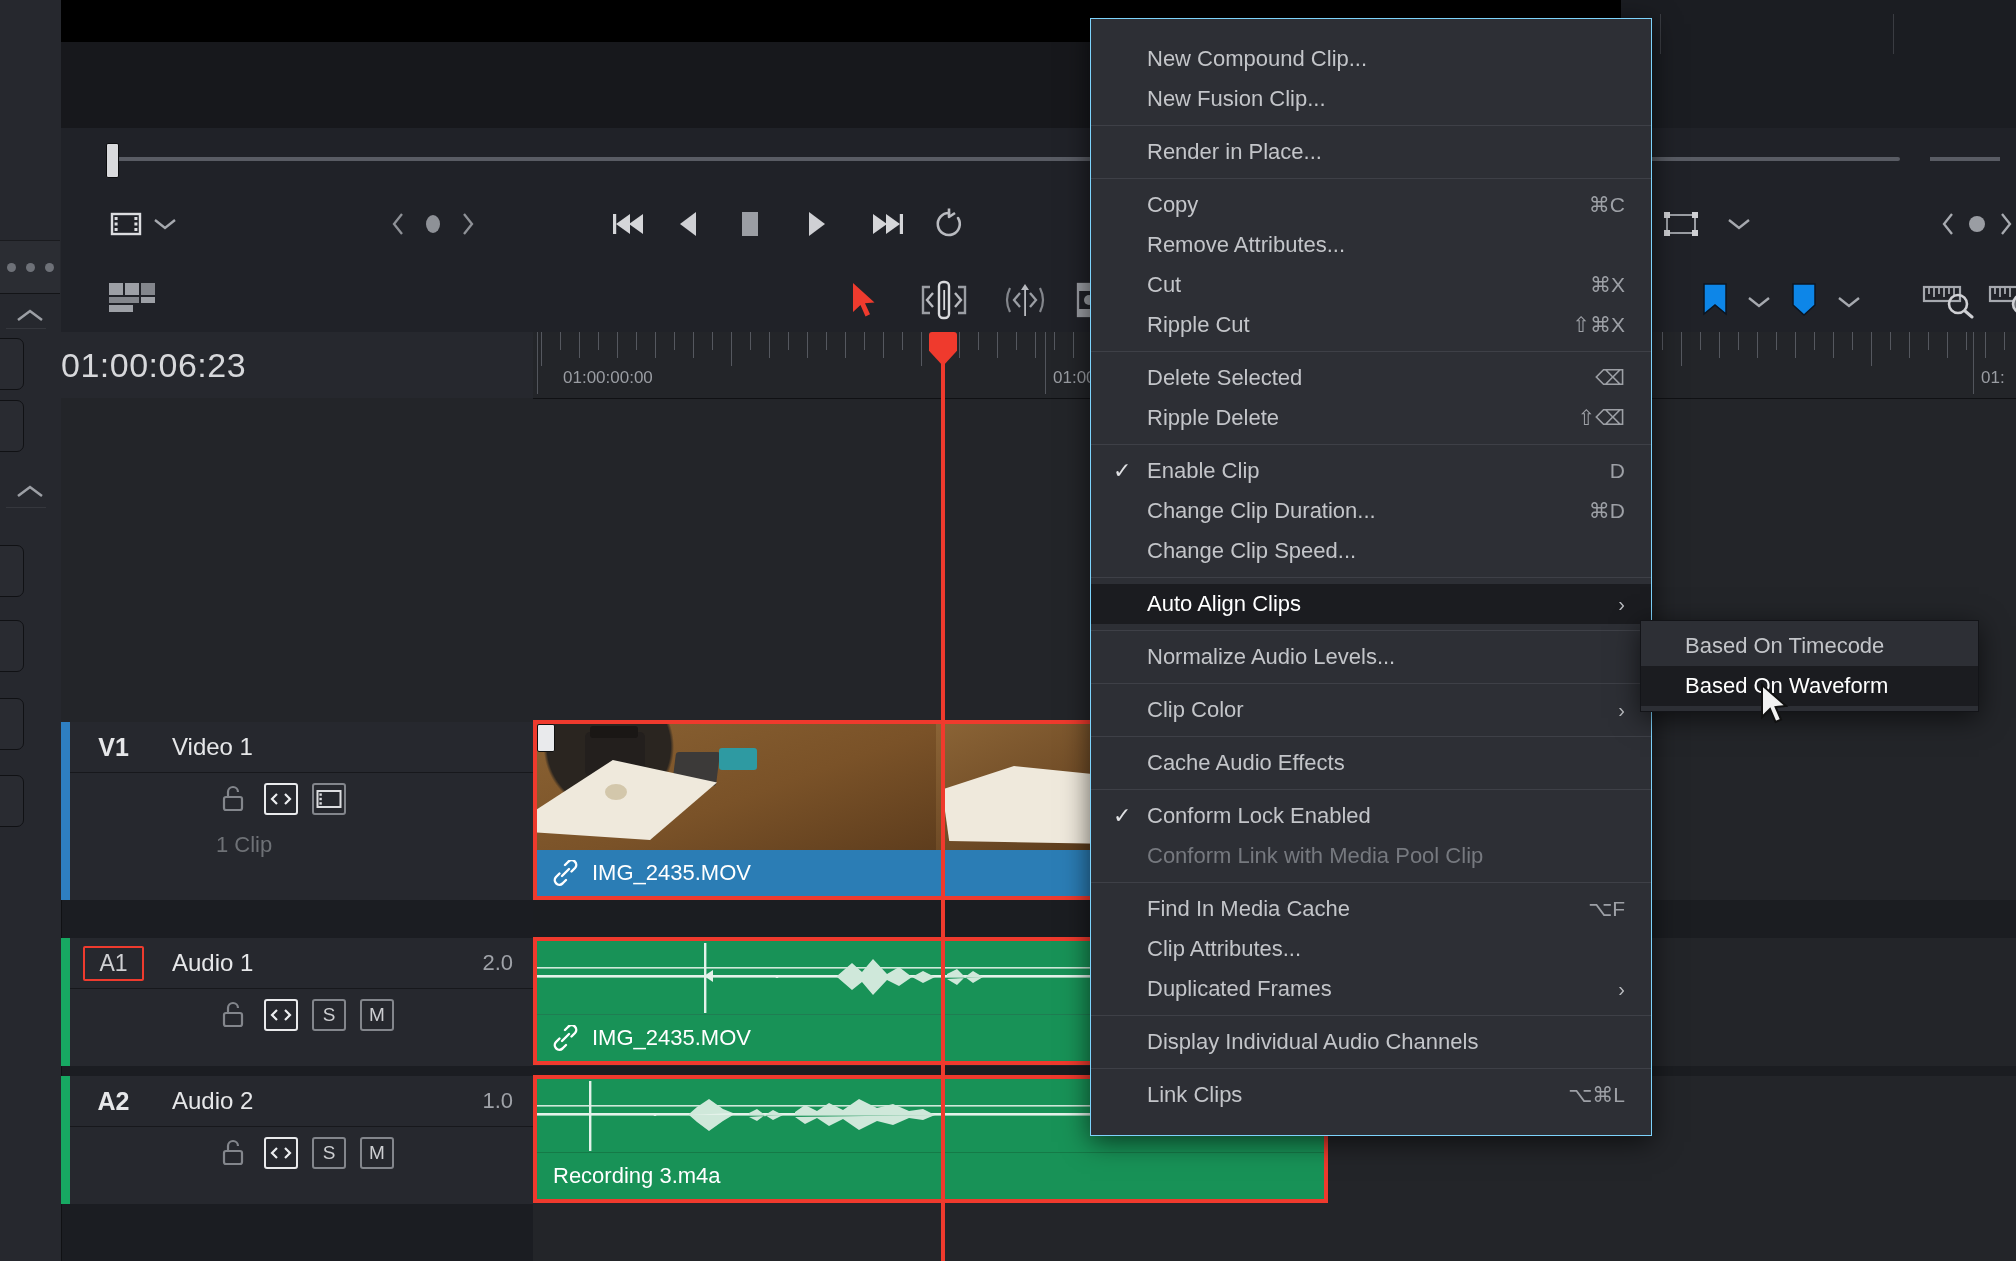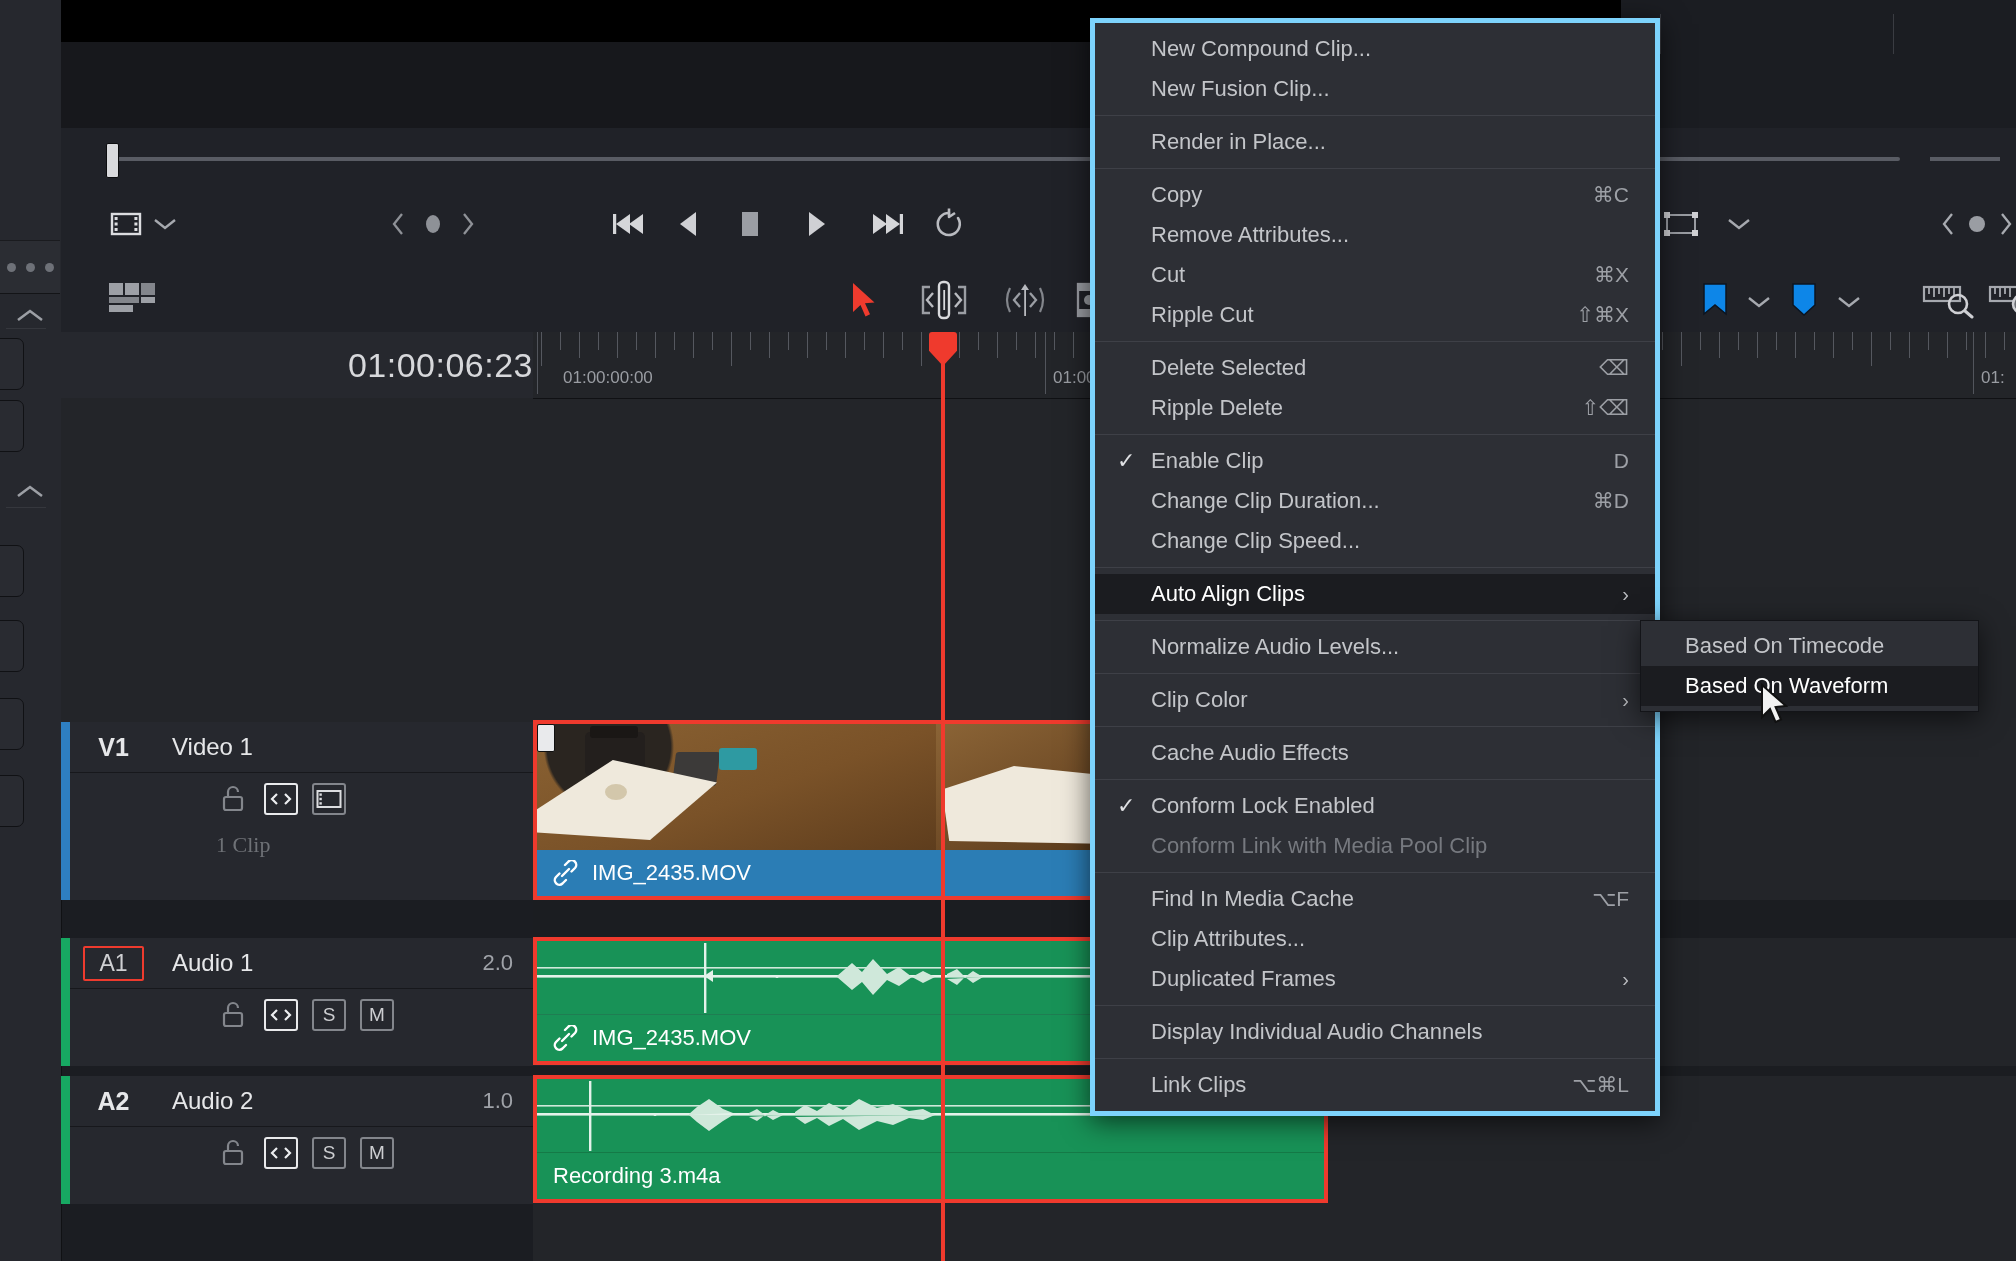--- a/index.html
+++ b/index.html
@@ -33,21 +33,21 @@
   #transport-right{left:1621px;top:184px;width:395px;height:80px;background:#202228;border-bottom:1px solid #0e0f12;border-left:1px solid #101114;}
   .tp{position:absolute;top:50%;transform:translateY(-50%);display:flex;align-items:center;justify-content:center;}
 
   
   #tl-toolbar{left:61px;top:264px;width:1560px;height:68px;background:#202228;border-bottom:1px solid #0d0e10;}
   #tl-toolbar-right{left:1621px;top:264px;width:395px;height:68px;background:#202228;border-bottom:1px solid #0d0e10;border-left:1px solid #101114;}
   .vdiv{position:absolute;top:14px;width:1px;height:40px;background:#3a3c42;}
 
   
   #tc-box{left:61px;top:332px;width:472px;height:66px;background:#26282e;border-bottom:1px solid #101114;
-          display:flex;align-items:center;justify-content:flex-end;}
+          display:flex;align-items:center;justify-content:flex-start;}
   #tc-box span{font-size:34px;color:#d7d8db;letter-spacing:.5px;}
   #ruler{left:533px;top:332px;width:1483px;height:66px;background:#232529;border-bottom:1px solid #101114;overflow:hidden;}
   .rtick{position:absolute;top:0;width:1px;background:#55585f;}
   .rlabel{position:absolute;top:36px;font-size:17px;color:#9a9da3;}
   #tc-under{left:61px;top:398px;width:472px;height:324px;background:#232529;border-right:1px solid #0f1013;}
   #grid-under{left:533px;top:398px;width:1483px;height:324px;background:#232529;}
 
   
   #playhead{left:941px;top:332px;width:4px;height:929px;background:#ef3a2d;z-index:60;}
   #playhead-knob{left:929px;top:332px;width:28px;height:34px;background:#ef3a2d;z-index:61;
@@ -60,36 +60,36 @@
   .tnum{width:87px;text-align:center;font-size:25px;font-weight:bold;color:#e6e7e9;}
   .tnum.a1{font-weight:normal;color:#cfd0d3;}
   .tname{flex:1;font-size:24px;color:#e6e7e9;padding-left:15px;}
   .tgain{font-size:22px;color:#9fa2a8;padding-right:20px;}
   .a1-box{display:inline-block;border:2px solid #ee3b2e;border-radius:2px;padding:2px 14px;font-size:23px;color:#cfd0d3;}
   .tbtns{position:absolute;left:9px;right:0;top:50px;height:54px;display:flex;align-items:center;gap:14px;padding-left:146px;}
   .tb{width:34px;height:32px;border:2px solid #83868c;border-radius:3px;display:flex;align-items:center;justify-content:center;
       font-size:19px;color:#cdced1;box-sizing:border-box;background:transparent;}
   .tb.plain{border:none;}
   .tb.on{border-color:#e9eaec;color:#f0f1f3;}
-  .clipcount{position:absolute;left:155px;top:110px;font-size:22px;color:#6e7176;font-family:Liberation Serif, serif;}
+  .clipcount{position:absolute;left:155px;top:110px;font-size:22px;color:#6e7176;}
 
   
   .lane{left:533px;background:#232529;}
   .clip{position:absolute;box-sizing:border-box;}
   .sel{outline:4px solid #ef3a2d;outline-offset:0;}
   .vname{position:absolute;left:0;right:0;bottom:0;height:46px;background:#2b7db5;display:flex;align-items:center;
          padding-left:16px;gap:13px;font-size:22px;color:#fff;}
   .aname{position:absolute;left:0;right:0;bottom:0;height:46px;display:flex;align-items:center;
          padding-left:16px;gap:13px;font-size:22px;color:#fff;border-top:1px solid #1f7d52;}
   .thumb{position:absolute;top:0;bottom:46px;overflow:hidden;}
   .wavebg{position:absolute;left:0;right:0;top:0;bottom:46px;background:#189257;}
 
   
-  #ctxmenu{left:1090px;top:18px;width:560px;background:#2d2f35;border:5px solid #7dd3fc;
-           box-shadow:0 6px 26px rgba(0,0,0,.62);z-index:200;padding:6px 0;}
+  #ctxmenu{left:1090px;top:18px;width:560px;background:#2d2f35;border:1px solid #7dd3fc;
+           box-shadow:0 6px 26px rgba(0,0,0,.62);z-index:200;padding:20px 0;}
   .mi{position:relative;height:40px;display:flex;align-items:center;padding:0 26px 0 56px;font-size:22px;color:#c3c5c9;white-space:nowrap;}
   .mi.dim{color:#76797f;}
   .mi.hl{background:#1b1c20;color:#fff;}
   .mi .sc{margin-left:auto;font-size:21px;color:#9da0a6;padding-left:40px;}
   .mi .chk{position:absolute;left:22px;font-size:22px;color:#dfe0e3;}
   .mi .arw{margin-left:auto;font-size:20px;color:#b9bbbf;}
   .msep{height:1px;background:#3e4047;margin:6px 0;}
 
   #submenu{left:1640px;top:620px;width:337px;background:#2d2f35;border:1px solid #131418;
            box-shadow:0 6px 26px rgba(0,0,0,.6);z-index:210;padding:5px 0;}

